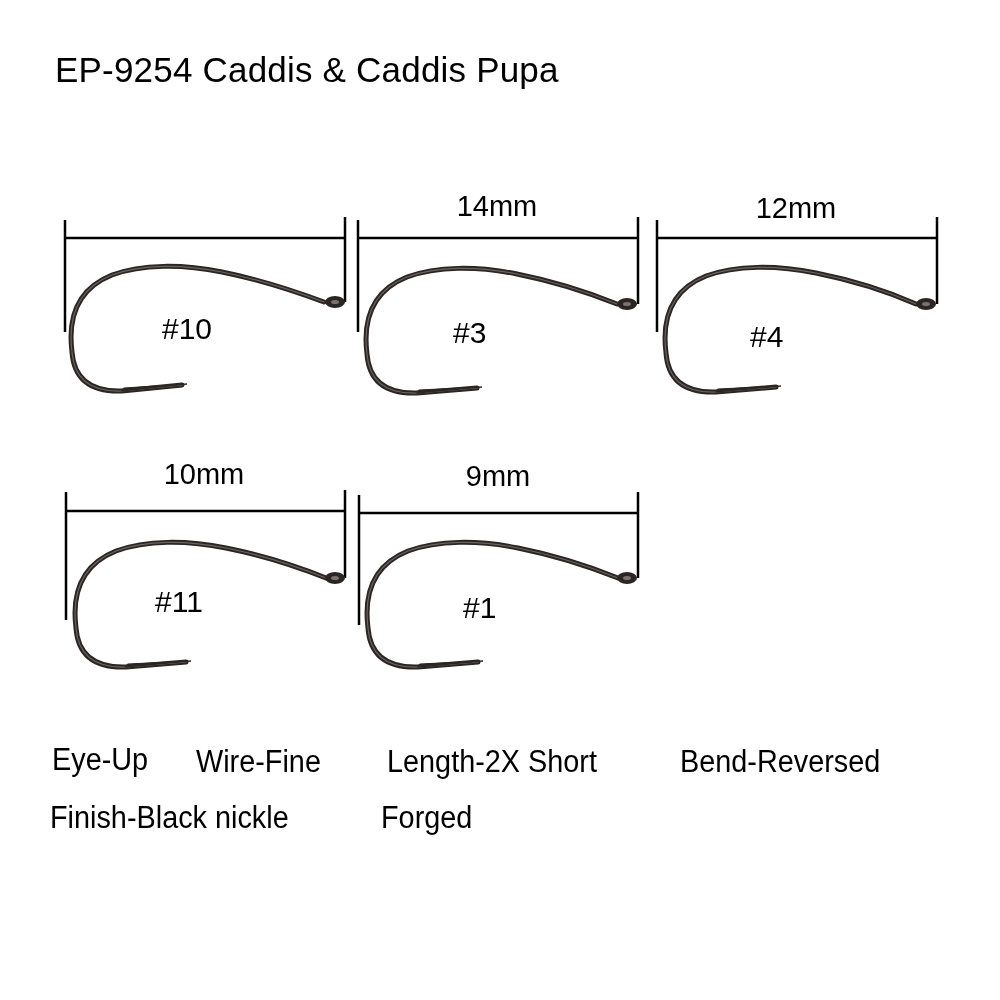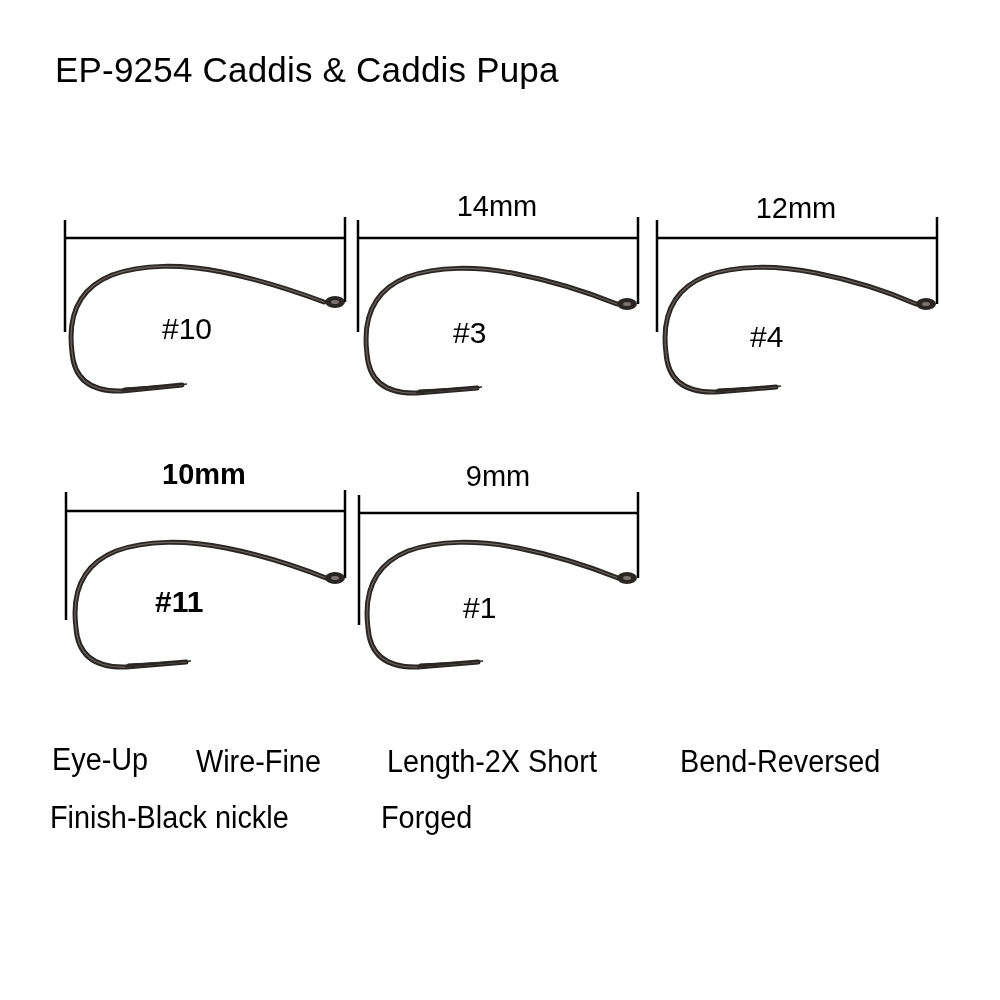--- a/index.html
+++ b/index.html
@@ -115,21 +115,21 @@
       <path d="M 120 195 L 60 200 C 30 201 12 189 10 161 C 5 121 20 96 50 84 C 80 73 120 73 160 81 C 200 89 235 101 260 112" stroke="#2b2624" stroke-width="5"></path>
       <path d="M 120 195 L 60 200 C 30 201 12 189 10 161 C 5 121 20 96 50 84 C 80 73 120 73 160 81 C 200 89 235 101 260 112" stroke="#6d6561" stroke-width="1.2"></path>
       <path d="M 60 200 L 125 194 L 62 197 Z" fill="#2b2624" stroke="#2b2624" stroke-width="1"></path>
     </g>
     <ellipse cx="270" cy="112" rx="10" ry="6" fill="#2b2624"></ellipse>
     <ellipse cx="270" cy="112" rx="4" ry="2" fill="#7a726e"></ellipse>
   </svg>
   <div class="size-label" style="left:94px; top:130px;">#4</div>
 </div>
 
-<div class="panel" style="left:64px; top:460px;font-weight:bold;">
+<div class="panel" style="left:64px; top:460px;">
   <div class="dim-label">10mm</div>
   <svg width="300" height="220">
     <g stroke="#000" stroke-width="2.5" fill="none">
       <line x1="2" y1="32" x2="2" y2="160"></line>
       <line x1="2" y1="51" x2="281" y2="51"></line>
       <line x1="281" y1="30" x2="281" y2="118"></line>
     </g>
     <g fill="none" stroke-linecap="round">
       <path d="M 122 202 L 62 207 C 32 208 14 196 12 168 C 7 128 22 103 52 91 C 82 80 122 80 162 88 C 202 96 237 108 262 118" stroke="#2b2624" stroke-width="5"></path>
       <path d="M 122 202 L 62 207 C 32 208 14 196 12 168 C 7 128 22 103 52 91 C 82 80 122 80 162 88 C 202 96 237 108 262 118" stroke="#6d6561" stroke-width="1.2"></path>

